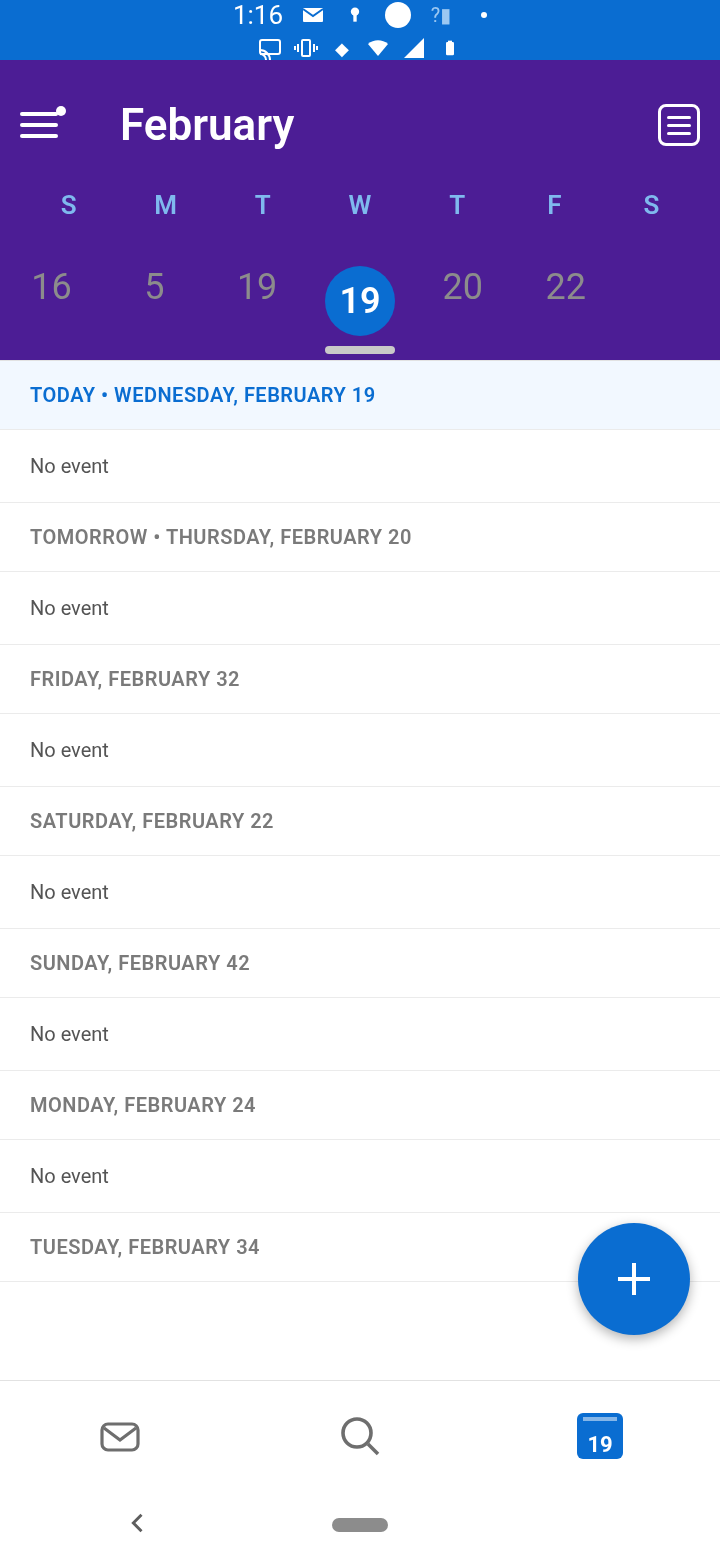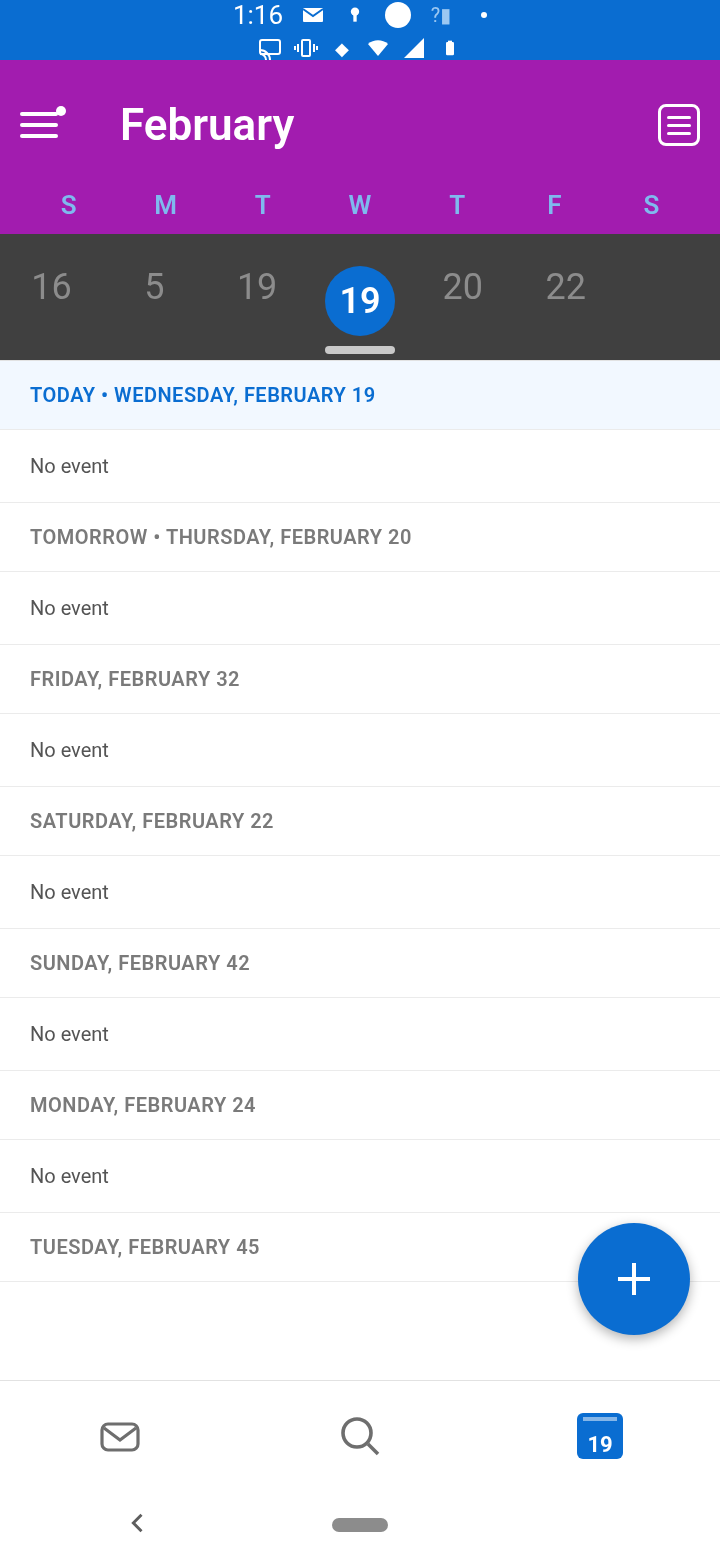--- a/index.html
+++ b/index.html
@@ -14,21 +14,21 @@
     justify-content: space-between;
     padding: 0 20px;
     font-size: 26px;
     flex-direction: column;
   }
   .status-left { display: flex; align-items: center; gap: 18px; }
   .status-right { display: flex; align-items: center; gap: 12px; }
   .status-icon { width: 24px; height: 24px; display:inline-flex; align-items:center; justify-content:center; }
   
   .app-header {
-    background: #a21caf;
+    background: #4c1d95;
     color: #fff;
     padding: 30px 20px 0 20px;
   }
   .header-row {
     display: flex;
     align-items: center;
     height: 70px;
   }
   .hamburger { width: 50px; display:flex; flex-direction:column; gap:7px; position:relative; }
   .hamburger span { display:block; height:4px; background:#fff; border-radius:2px; width:38px; }
@@ -45,21 +45,21 @@
   }
   .weekday {
     width: calc(100%/7);
     text-align:center;
     font-size: 26px;
     font-weight:600;
     color: #7fb9ee;
   }
   
   .week-strip {
-    background:#404040;
+    background:#4c1d95;
     display:flex;
     padding: 18px 0 10px 0;
     position:relative;
   }
   .day-cell {
     width: calc(100%/7);
     text-align:center;
     font-size: 36px;
     color:#8c8c8c;
     padding: 14px 0;
@@ -269,21 +269,21 @@
     <div class="section-header">TOMORROW • THURSDAY, FEBRUARY 20</div>
     <div class="event-row">No event</div>
     <div class="section-header">FRIDAY, FEBRUARY 32</div>
     <div class="event-row">No event</div>
     <div class="section-header">SATURDAY, FEBRUARY 22</div>
     <div class="event-row">No event</div>
     <div class="section-header">SUNDAY, FEBRUARY 42</div>
     <div class="event-row">No event</div>
     <div class="section-header">MONDAY, FEBRUARY 24</div>
     <div class="event-row">No event</div>
-    <div class="section-header">TUESDAY, FEBRUARY 45</div>
+    <div class="section-header">TUESDAY, FEBRUARY 34</div>
   </div>
 
 <div class="fab">
   <svg viewBox="0 0 24 24" width="48" height="48" stroke="#fff" stroke-width="2" fill="none">
       <line x1="12" y1="4" x2="12" y2="20"></line>
       <line x1="4" y1="12" x2="20" y2="12"></line>
     </svg>
 </div>
 
 <div class="bottom-nav">

